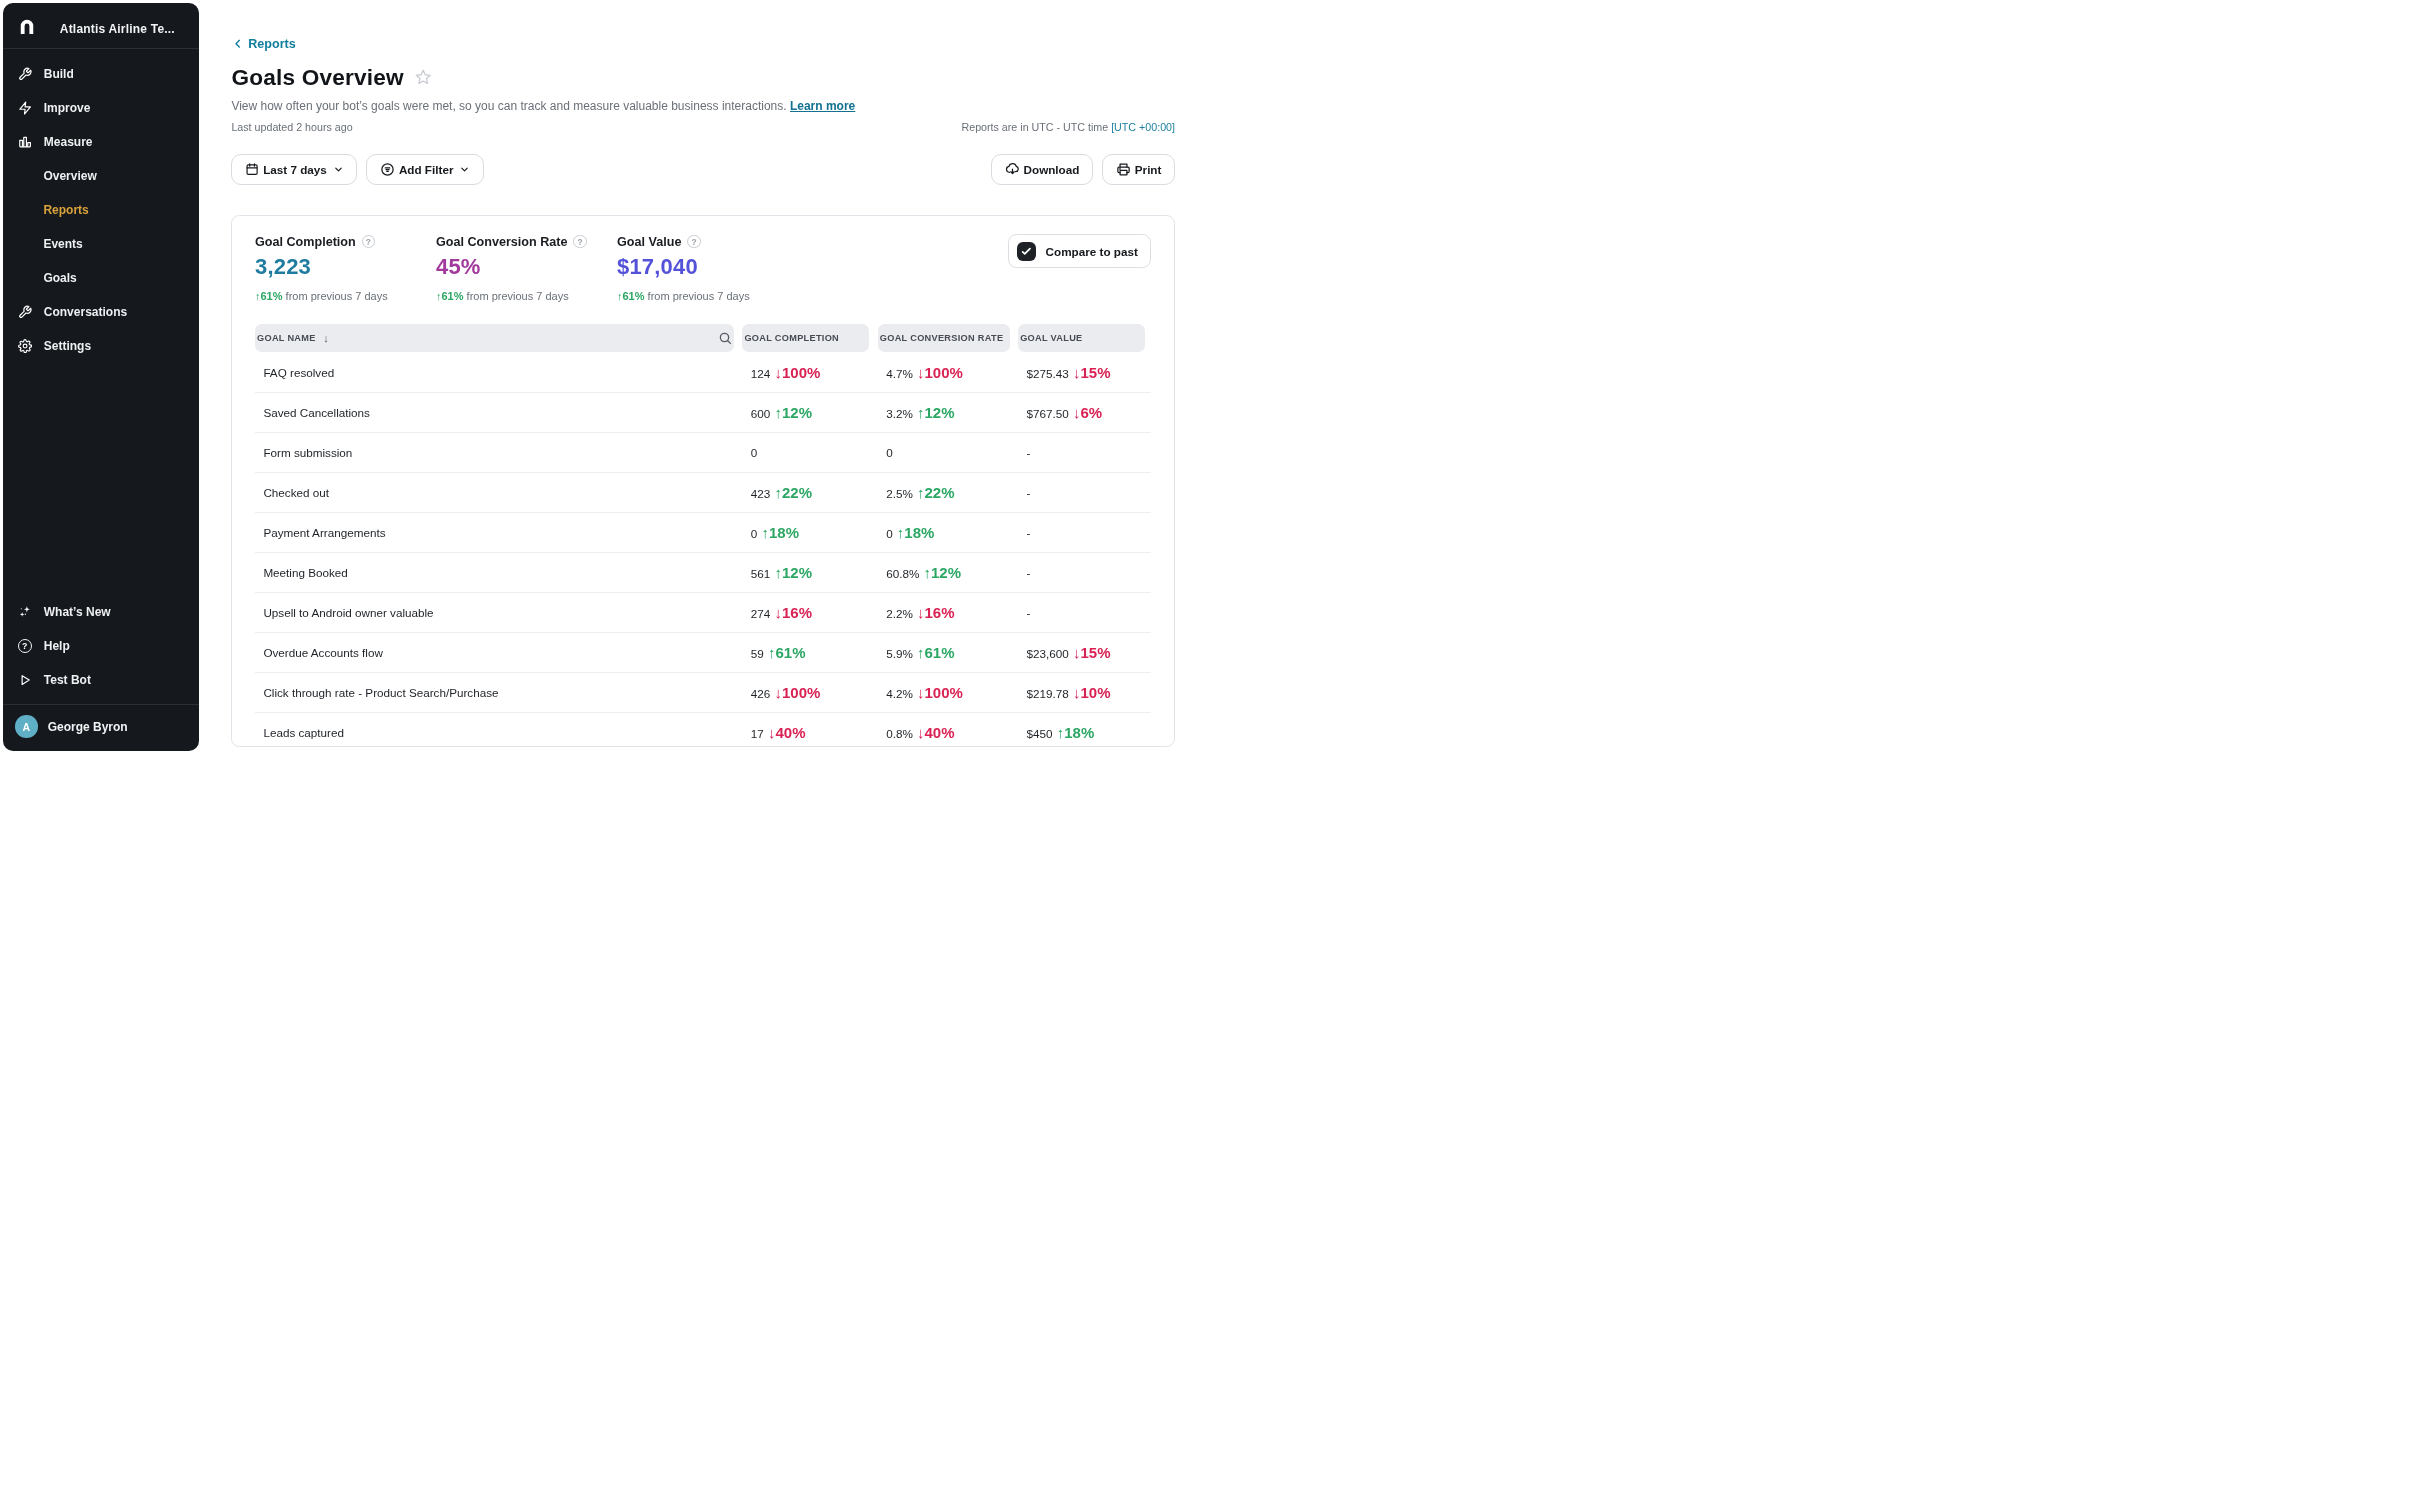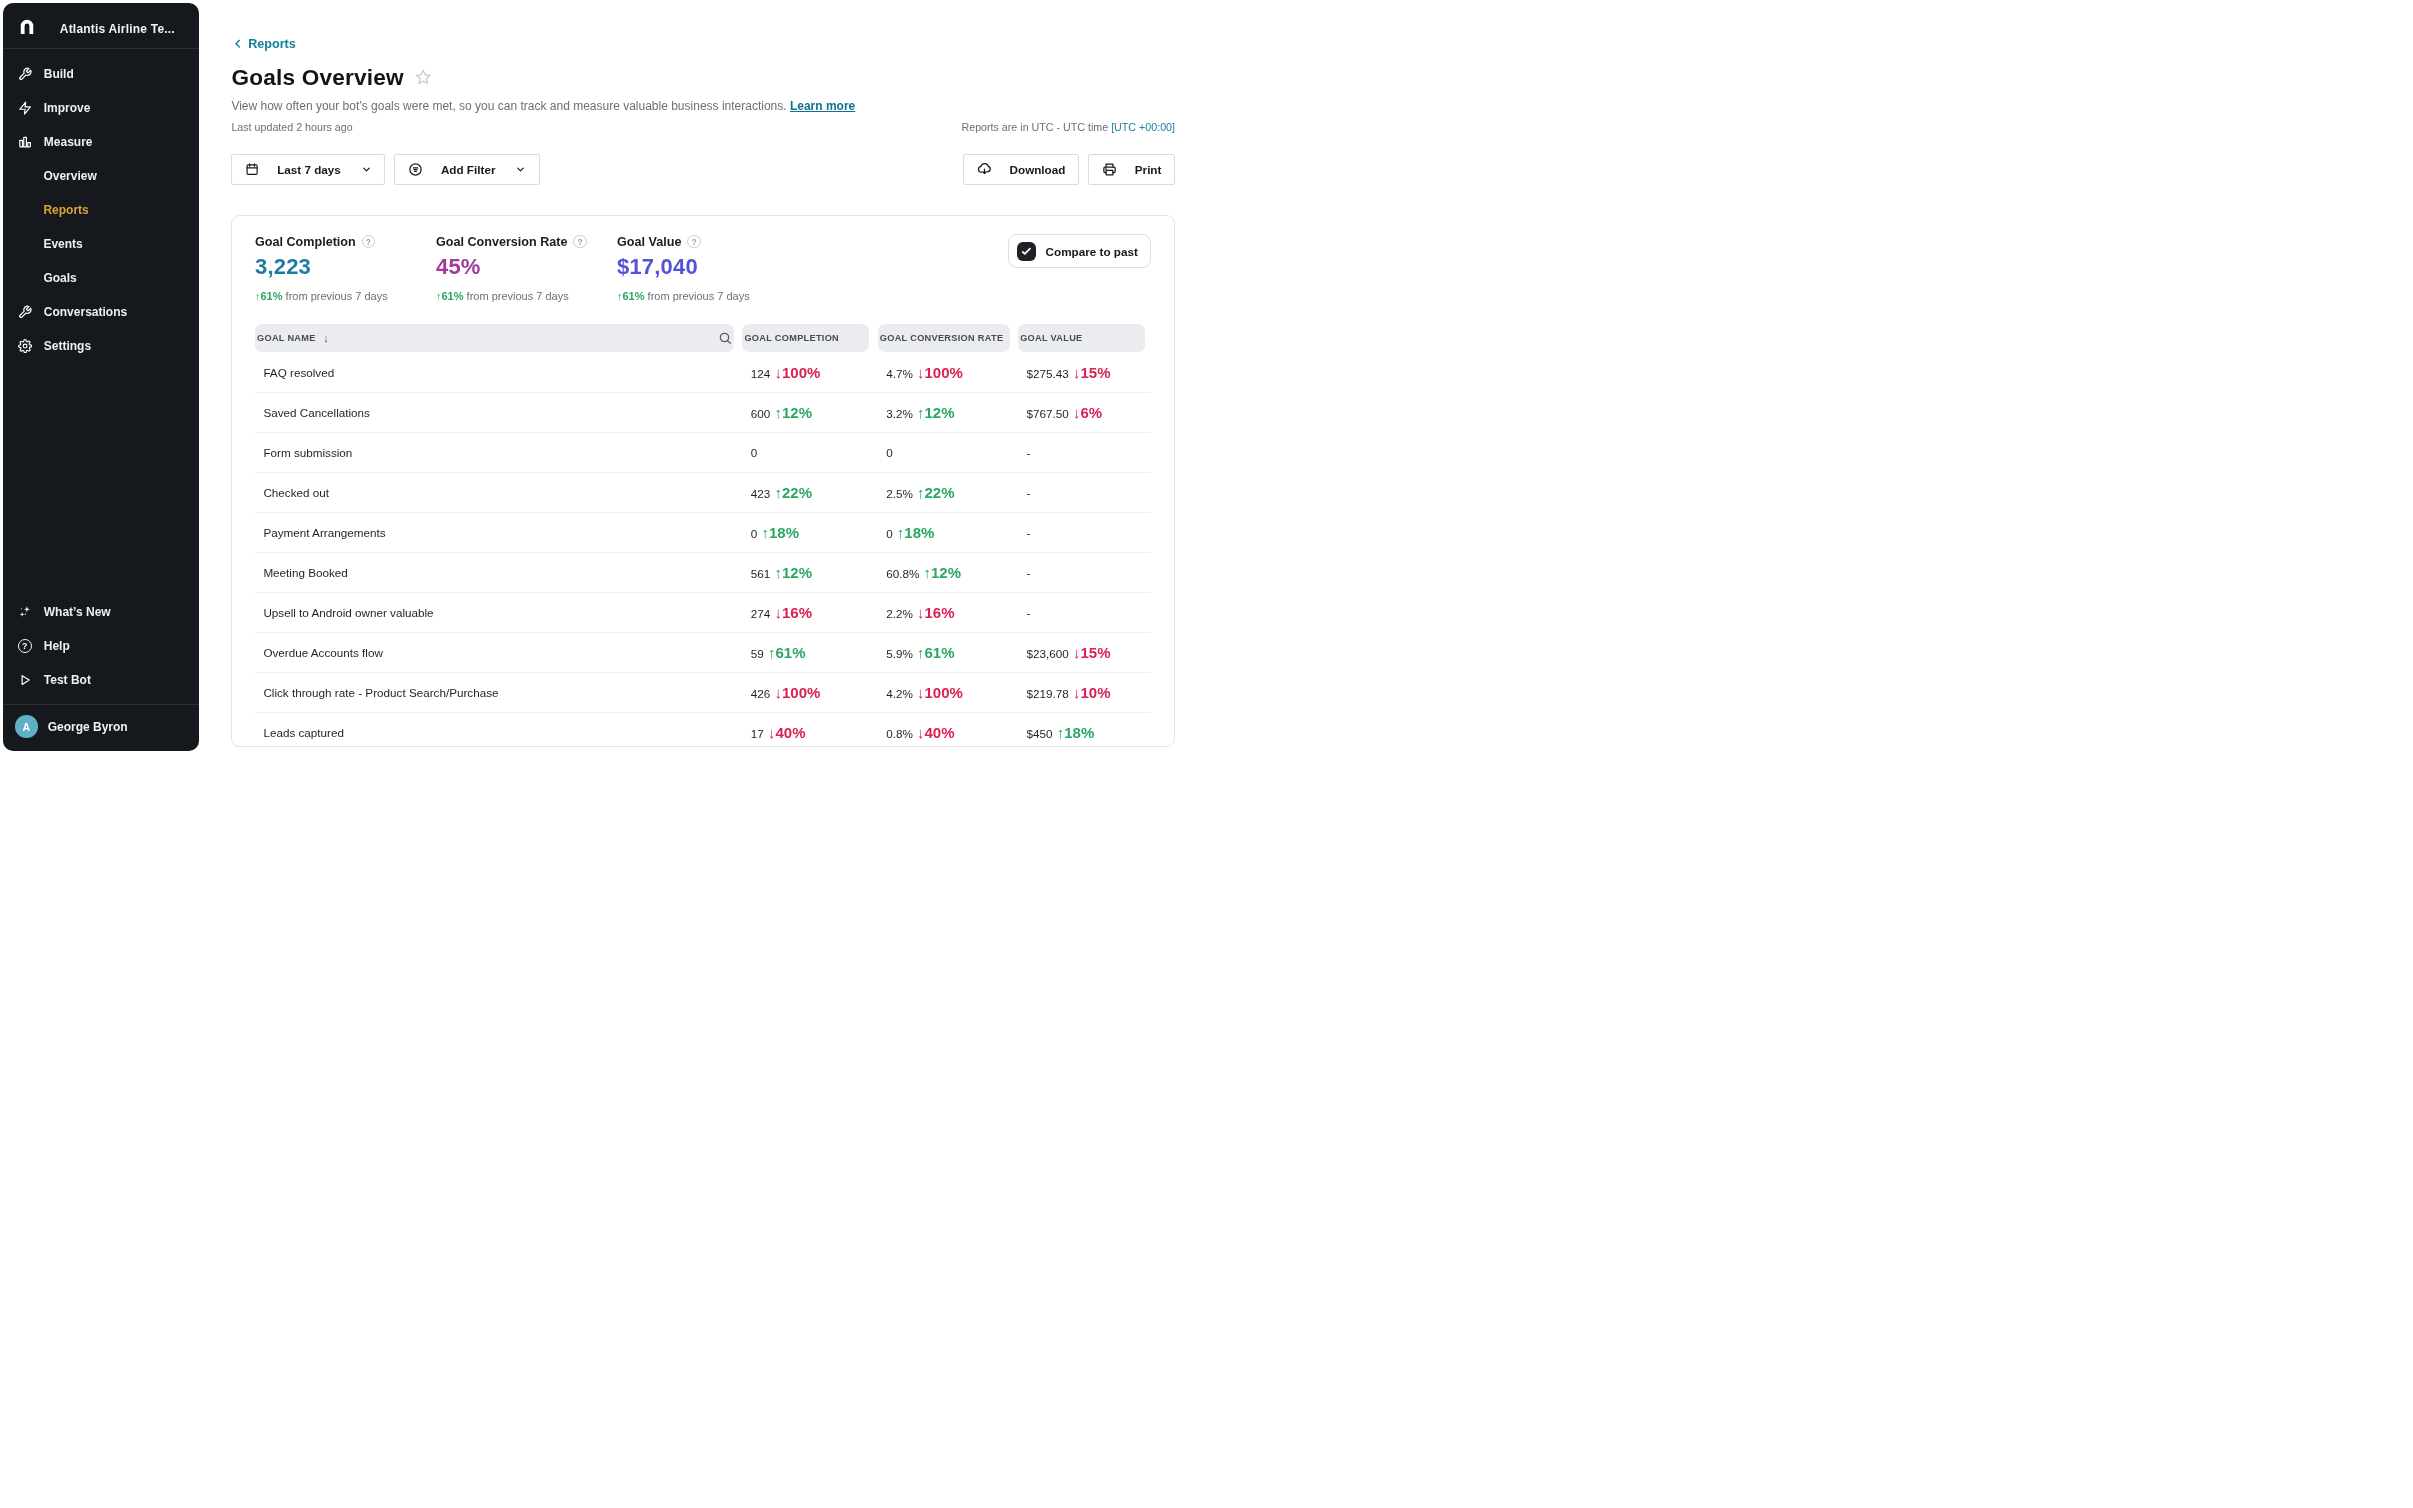--- a/index.html
+++ b/index.html
@@ -60,22 +60,22 @@
   .desc-row { margin-top:8.4px; font-size:12px; color:#6a7078; }
   .desc-row a { color:#12718f; font-weight:600; text-decoration:underline; cursor:pointer; }
   .meta-row {
     margin-top:7.5px; display:flex; justify-content:space-between; align-items:center;
     font-size:10.7px; color:#6a7078;
   }
   .tz-link { color:#1e7ea1; cursor:pointer; }
 
   .toolbar { margin-top:21px; display:flex; align-items:center; }
   .btn {
-    display:inline-flex; align-items:center; gap:18px; height:31px; padding:0 12.6px;
-    border:0.8px solid #d9dbe0; border-radius:2px; background:#fff;
+    display:inline-flex; align-items:center; gap:4px; height:31px; padding:0 12.6px;
+    border:0.8px solid #d9dbe0; border-radius:10px; background:#fff;
     font-size:11.7px; font-weight:700; color:#16191d; cursor:pointer;
     font-family:"Liberation Sans",sans-serif;
   }
   .btn + .btn { margin-left:9.2px; }
   .toolbar-right { margin-left:auto; display:flex; }
   .btn .chev { color:#16191d; margin-left:1.7px; }
 
   
   .card {
     margin-top:30px; height:532px; border:0.8px solid #e1e3e8; border-radius:8.4px;

